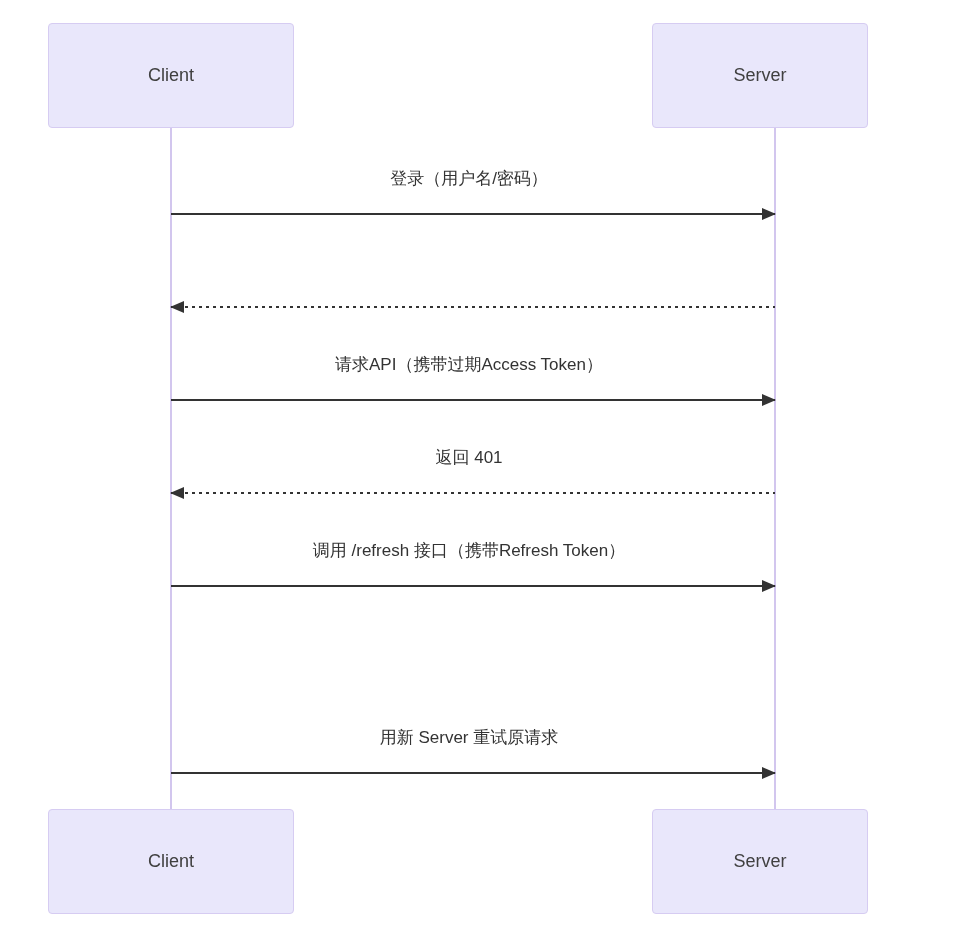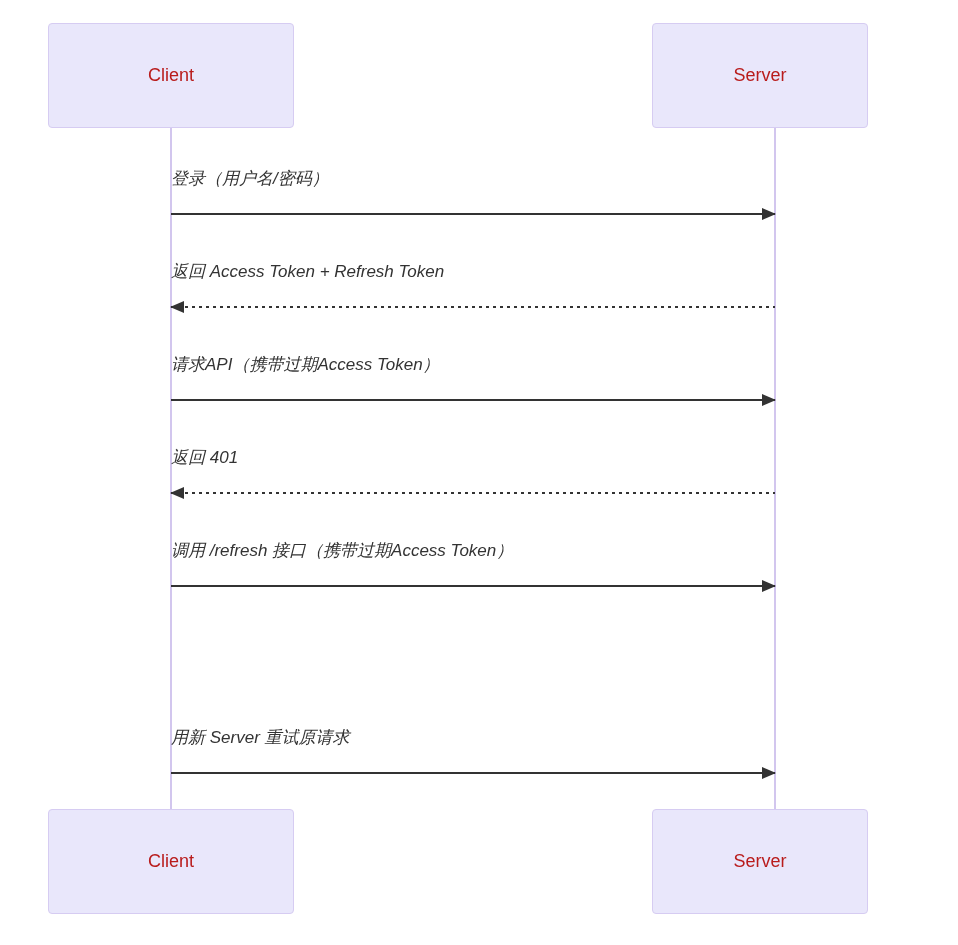--- a/index.html
+++ b/index.html
@@ -26,21 +26,21 @@
   .actor {
     position: absolute;
     height: 105px;
     background: var(--actor-fill);
     border: 1px solid var(--actor-border);
     border-radius: 4px;
     display: flex;
     align-items: center;
     justify-content: center;
     font-size: 18px;
-    color: #b91c1c;
+    color: #404040;
     z-index: 3;
   }
   .actor.client { left: 48px; width: 246px; }
   .actor.server { left: 652px; width: 216px; }
   .actor.top    { top: 23px; }
   .actor.bottom { top: 809px; }
   
   .lifeline {
     position: absolute;
     top: 128px;
@@ -64,25 +64,25 @@
   .m2 { top: 353px; padding-left: 38px; }
   .m3 { top: 446px; padding-left: 6px; }
   .m4 { top: 539px; }
   .m5 { top: 633px; }
   .m6 { top: 726px; }
   .msg-label {
     position: absolute;
     top: 0;
     left: 0;
     right: 8px;
+    text-align: center;
     font-size: 17px;
     line-height: 24px;
     color: var(--text);
     white-space: nowrap;
-    font-style: italic;
   }
   .arrow {
     position: absolute;
     left: 0;
     right: 0;
     bottom: 0;
     height: 2px;
   }
   .arrow.solid { background: var(--arrow); }
   .arrow.dashed {
@@ -122,42 +122,41 @@
   <div class="lifeline server"></div>
 
   <div class="msg m0">
     <div class="msg-label">登录（用户名/密码）</div>
     <div class="arrow solid right">
       <span class="head"></span>
     </div>
   </div>
 
   <div class="msg m1">
-    <div class="msg-label">返回 Access Token + Refresh Token</div>
     <div class="arrow dashed left">
       <span class="head"></span>
     </div>
   </div>
 
   <div class="msg m2">
     <div class="msg-label">请求API（携带过期Access Token）</div>
     <div class="arrow solid right">
       <span class="head"></span>
     </div>
   </div>
 
   <div class="msg m3">
     <div class="msg-label">返回 401</div>
     <div class="arrow dashed left">
       <span class="head"></span>
     </div>
   </div>
 
   <div class="msg m4">
-    <div class="msg-label">调用 /refresh 接口（携带过期Access Token）</div>
+    <div class="msg-label">调用 /refresh 接口（携带Refresh Token）</div>
     <div class="arrow solid right">
       <span class="head"></span>
     </div>
   </div>
 
 
   <div class="msg m6">
     <div class="msg-label">用新 Server 重试原请求</div>
     <div class="arrow solid right">
       <span class="head"></span>

